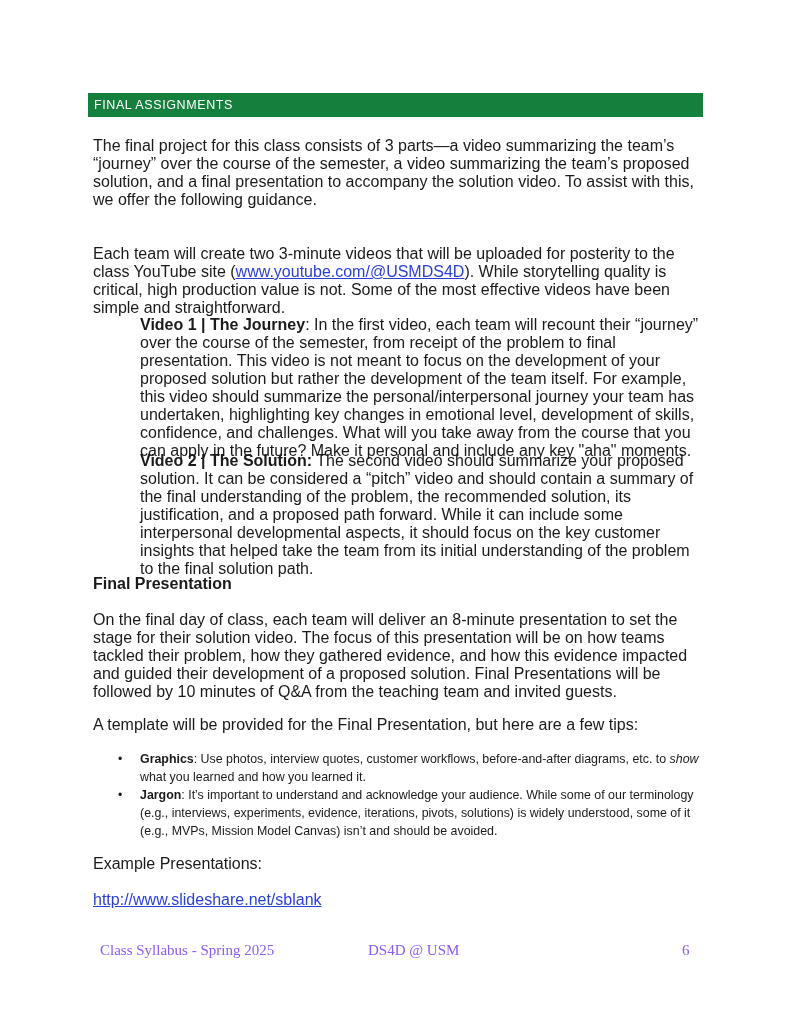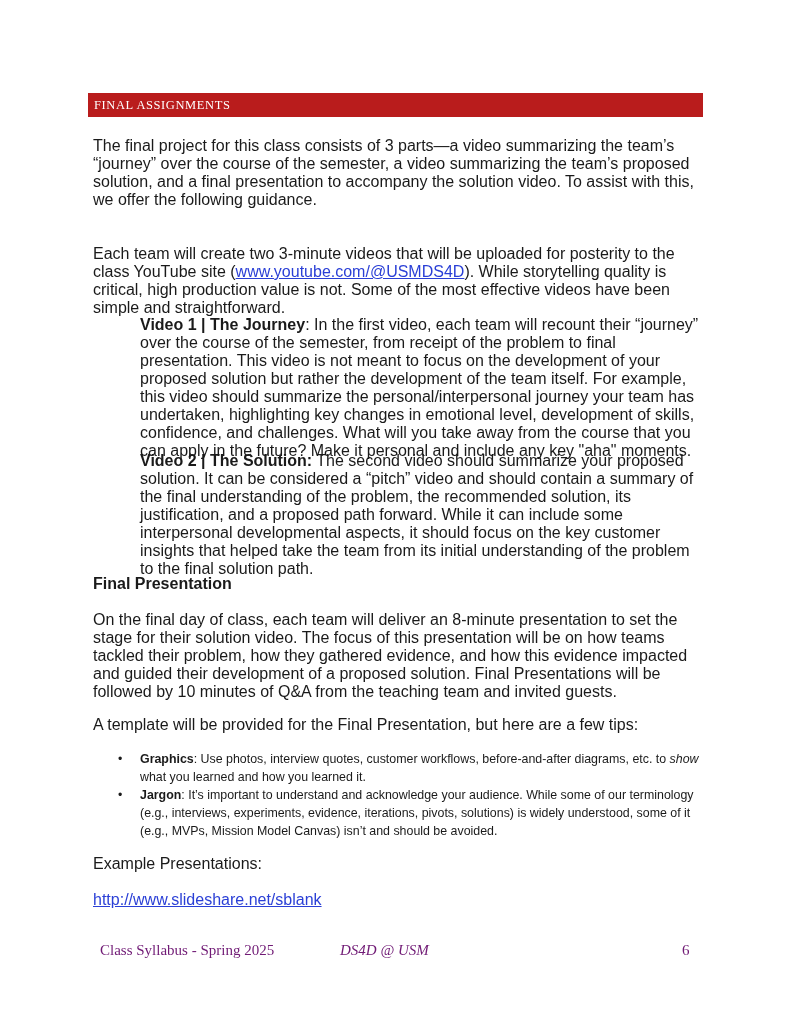--- a/index.html
+++ b/index.html
@@ -1,30 +1,30 @@
 <!DOCTYPE html>
 <html><head>
 <meta charset="utf-8">
 <style>
   html, body { margin: 0; padding: 0; background: #ffffff; }
   body { width: 791px; height: 1024px; position: relative; overflow: hidden;
          font-family: "Liberation Sans", sans-serif; color: #1a1a1a; }
   .page { position: absolute; left: 0; top: 0; width: 791px; height: 1024px; }
   .banner { position: absolute; left: 88px; top: 93px; width: 615px; height: 24px;
-            background: #b91c1c; color: #ffffff; font-size: 12.5px; letter-spacing: 0.6px;
-            line-height: 24px; padding-left: 6px; box-sizing: border-box; font-family: Liberation Serif, serif; }
+            background: #15803d; color: #ffffff; font-size: 12.5px; letter-spacing: 0.6px;
+            line-height: 24px; padding-left: 6px; box-sizing: border-box; }
   .txt { position: absolute; font-size: 16px; line-height: 18px; }
   .body { left: 93px; width: 612px; }
   .indent { left: 140px; width: 565px; }
   .b { font-weight: bold; }
   a { color: #1a0dab; text-decoration: underline; color: #2a3fd6; text-align: center; }
   .bullets { position: absolute; left: 118px; top: 750px; width: 590px; margin: 0; padding: 0; list-style: none; }
   .bullets li { position: relative; padding-left: 22px; font-size: 12.4px; line-height: 18px; }
   .bullets li .dot { position: absolute; left: 0; top: 0; }
-  .footer { position: absolute; top: 942px; font-family: "Liberation Serif", serif; font-size: 15px; color: #701a75; }
+  .footer { position: absolute; top: 942px; font-family: "Liberation Serif", serif; font-size: 15px; color: #8b5cf6; }
 </style>
 </head>
 <body>
 
 <div class="page">
 
   <div class="banner">FINAL ASSIGNMENTS</div>
 
   <div class="txt body" style="top:137px;">The final project for this class consists of 3 parts—a video summarizing the team’s “journey” over the course of the semester, a video summarizing the team’s proposed solution, and a final presentation to accompany the solution video.  To assist with this, we offer the following guidance.</div>
 
@@ -58,16 +58,16 @@
     </li>
   </ul>
 
   <div class="txt body" style="top:855px;">Example Presentations:</div>
 
   <div class="txt body" style="top:891px;">
     <a href="#">http://www.slideshare.net/sblank</a>
   </div>
 
   <div class="footer" style="left:100px;">Class Syllabus - Spring 2025</div>
-  <div class="footer" style="left:340px;font-style:italic;">DS4D @ USM</div>
+  <div class="footer" style="left:368px;">DS4D @ USM</div>
   <div class="footer" style="left:682px;">6</div>
 
 </div>
 
 </body></html>

